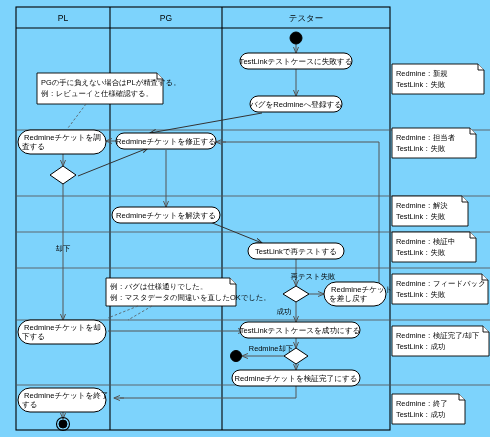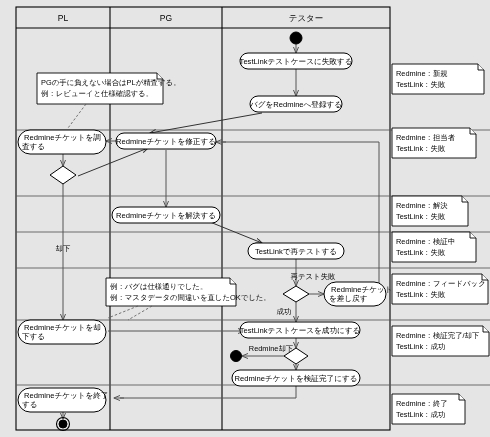--- a/index.html
+++ b/index.html
@@ -1,21 +1,21 @@
 <!DOCTYPE html>
 <html><head>
 <meta charset="utf-8">
 <style>
   html,body{margin:0;padding:0;background:#ffffff;}
   body{
     width:490px;height:437px;
     font-family:"Liberation Sans","DejaVu Sans",sans-serif;
     -webkit-font-smoothing:none;
   }
-  #stage{position:relative;width:490px;height:437px;overflow:hidden;background:#e5e5e5;}
+  #stage{position:relative;width:490px;height:437px;overflow:hidden;background:#7dd3fc;}
   svg#diagram{position:absolute;left:0;top:0;width:490px;height:437px;}
   .lane-title{
     font-size:8.5px;fill:#000;text-anchor:middle;
     font-family:"Liberation Sans","DejaVu Sans",sans-serif;
   }
   .act-label{
     font-size:7.6px;fill:#000;text-anchor:middle;
     font-family:"Liberation Sans","DejaVu Sans",sans-serif;
   }
   .act-label-left{

